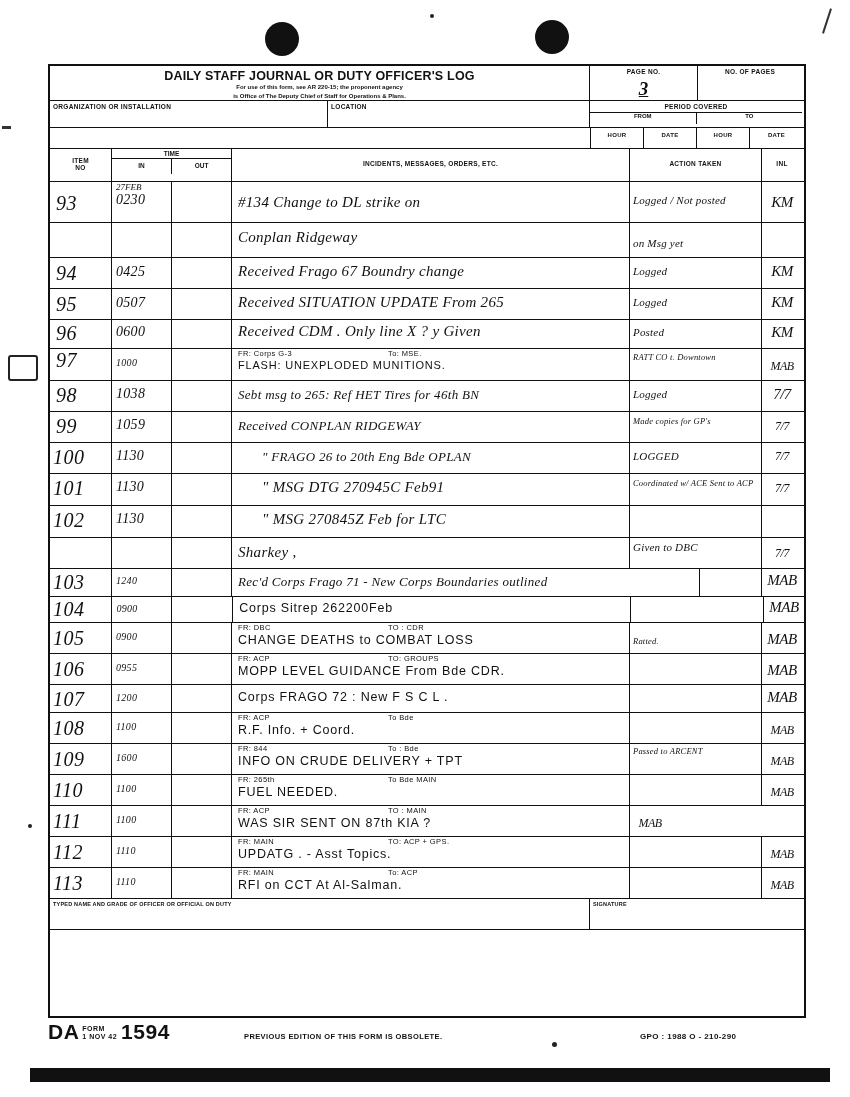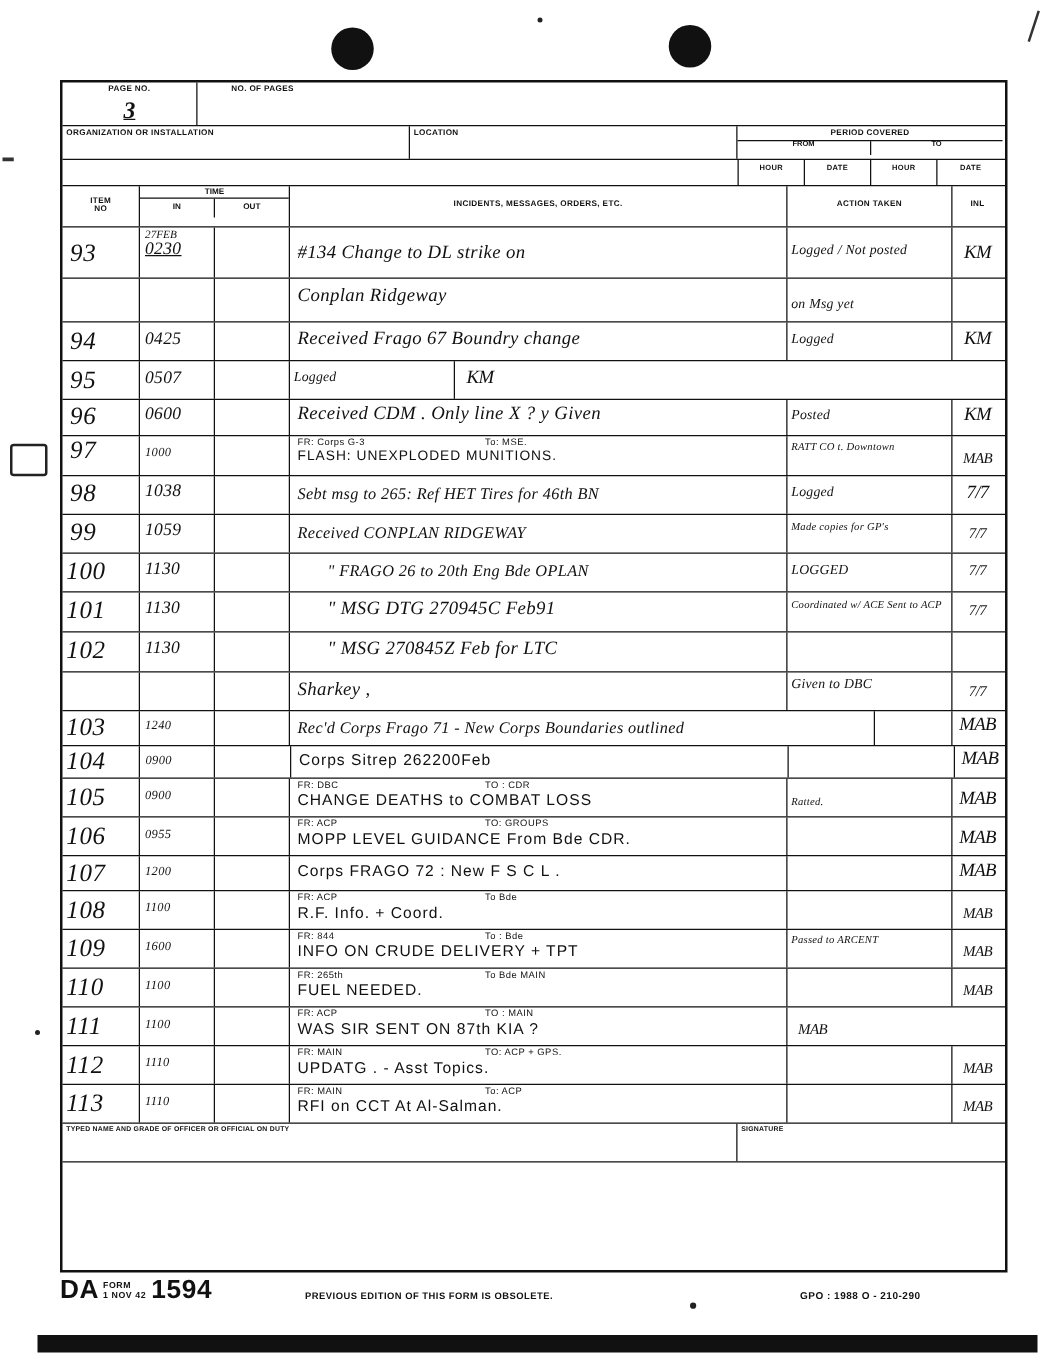--- a/index.html
+++ b/index.html
@@ -108,20 +108,25 @@
   <div class="artifact-bar"></div>
   <div class="speck" style="left:430px;top:14px;width:4px;height:4px;border-radius:50%;"></div>
   <div class="speck" style="left:608px;top:972px;width:4px;height:4px;border-radius:50%;"></div>
   <div class="speck" style="left:552px;top:1042px;width:5px;height:5px;border-radius:50%;"></div>
   <div class="speck" style="left:95px;top:962px;width:3px;height:3px;border-radius:50%;"></div>
   <div class="speck" style="left:28px;top:824px;width:4px;height:4px;border-radius:50%;"></div>
 
   <div class="form">
 
     <div class="hdr">
+      <div class="hdr-title">
+        <div class="t1">DAILY STAFF JOURNAL OR DUTY OFFICER'S LOG</div>
+        <div class="t2">For use of this form, see AR 220-15; the proponent agency</div>
+        <div class="t2">is Office of The Deputy Chief of Staff for Operations &amp; Plans.</div>
+      </div>
       <div class="hdr-pg">
         <div class="lbl">PAGE NO.</div>
         <div class="pgnum"><u>3</u></div>
       </div>
       <div class="hdr-np">
         <div class="lbl">NO. OF PAGES</div>
         <div class="pgnum"></div>
       </div>
     </div>
 
@@ -177,21 +182,21 @@
     </div>
 
     <div class="body">
 
       <div class="brow" style="height:40px;">
         <div class="c-item">
             <div class="hw-item" style="padding-top:10px;">93</div>
           </div>
         <div class="c-in">
           <div class="datehdr">27FEB</div>
-          <div class="hw-time" style="padding-top:0;text-decoration:underline;">0230</div>
+          <div class="hw-time" style="padding-top:0;">0230</div>
         </div>
         <div class="c-out">
             <div class="hw-time"></div>
           </div>
         <div class="c-inc">
             <div class="hw-inc" style="padding-top:12px;">#134  Change  to  DL  strike  on</div>
           </div>
         <div class="c-act">
             <div class="hw-act" style="padding-top:12px;">Logged / Not posted</div>
           </div>
@@ -244,20 +249,23 @@
 
       <div class="brow" style="height:30px;">
         <div class="c-item">
             <div class="hw-item" style="padding-top:4px;">95</div>
           </div>
         <div class="c-in">
             <div class="hw-time" style="padding-top:6px;">0507</div>
           </div>
         <div class="c-out">
             <div class="hw-time"></div>
+          </div>
+        <div class="c-inc">
+            <div class="hw-inc" style="padding-top:5px;">Received SITUATION UPDATE From 265</div>
           </div>
         <div class="c-act">
             <div class="hw-act" style="padding-top:7px;">Logged</div>
           </div>
         <div class="c-inl">
             <div class="hw-inl" style="padding-top:5px;">KM</div>
           </div>
       </div>
 
       <div class="brow" style="height:28px;">

